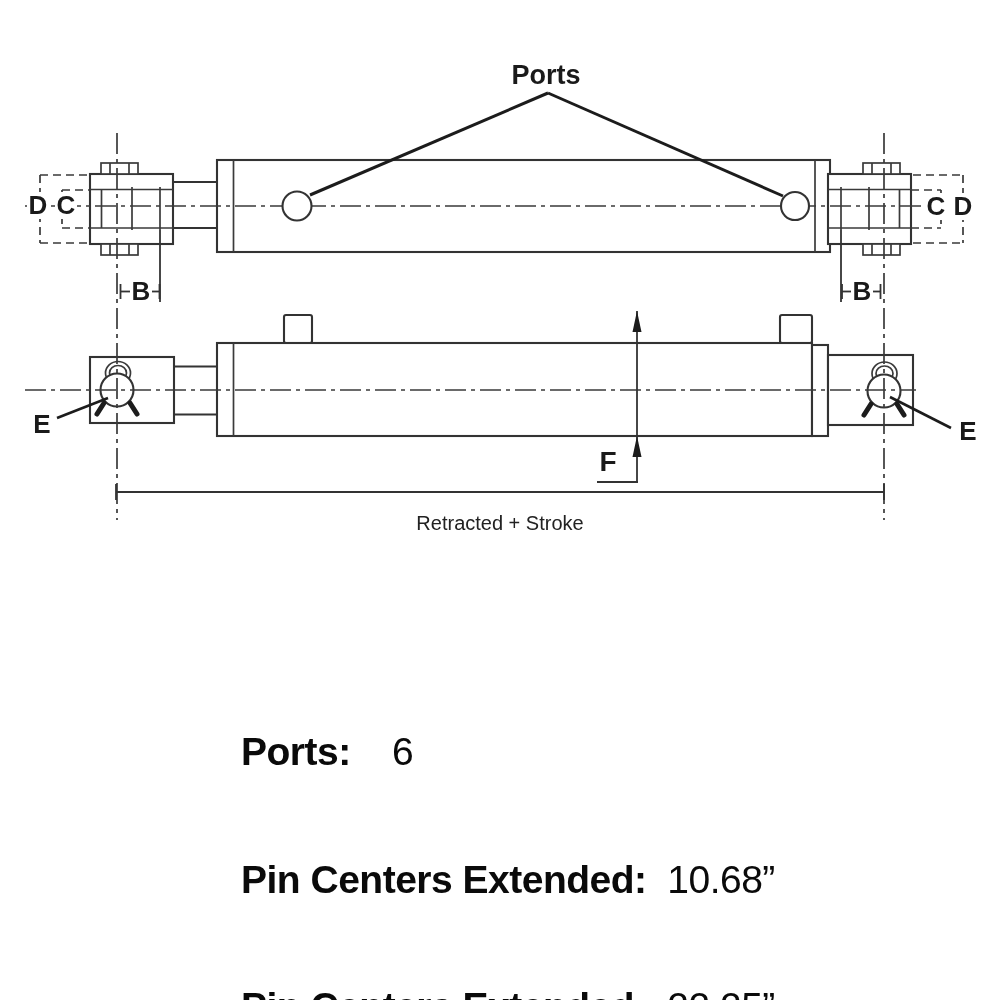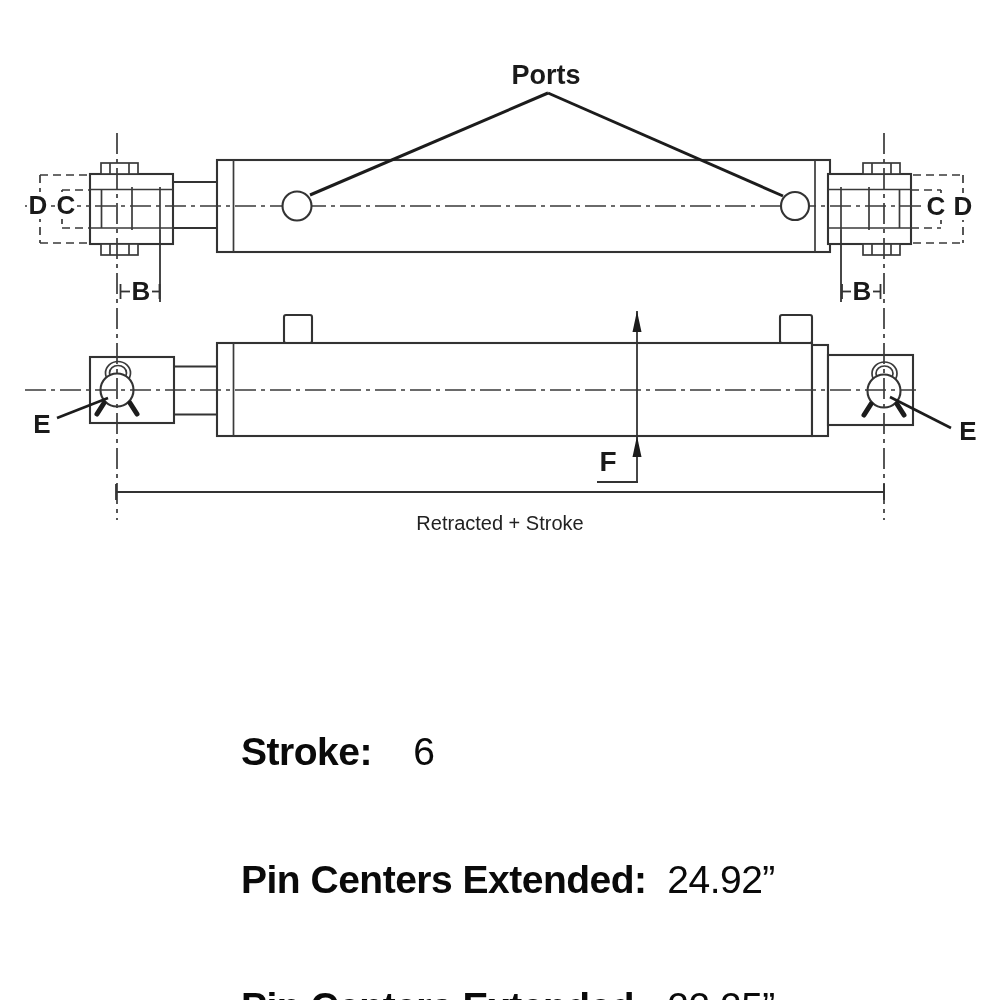--- a/index.html
+++ b/index.html
@@ -191,20 +191,20 @@
 
   <g>
     <line class="dimln" x1="116" y1="492" x2="884" y2="492"></line>
     <line class="dimln" x1="116" y1="484" x2="116" y2="500"></line>
     <line class="dimln" x1="884" y1="484" x2="884" y2="500"></line>
     <text class="retlab" x="500" y="523">Retracted + Stroke</text>
   </g>
 </svg>
 
 <div class="specs">
-  <span class="spec-line"><span class="spec-label">Stroke:</span><span class="spec-value">    6</span></span>
-  <span class="spec-line"><span class="spec-label">Pin Centers Extended:</span><span class="spec-value">  24.92”</span></span>
+  <span class="spec-line"><span class="spec-label">Ports:</span><span class="spec-value">    6</span></span>
+  <span class="spec-line"><span class="spec-label">Pin Centers Extended:</span><span class="spec-value">  10.68”</span></span>
   <span class="spec-line"><span class="spec-label">Pin Centers Extended:</span><span class="spec-value">  22.25”</span></span>
   
   
   
 </div>
 </div>
 
 </body></html>

